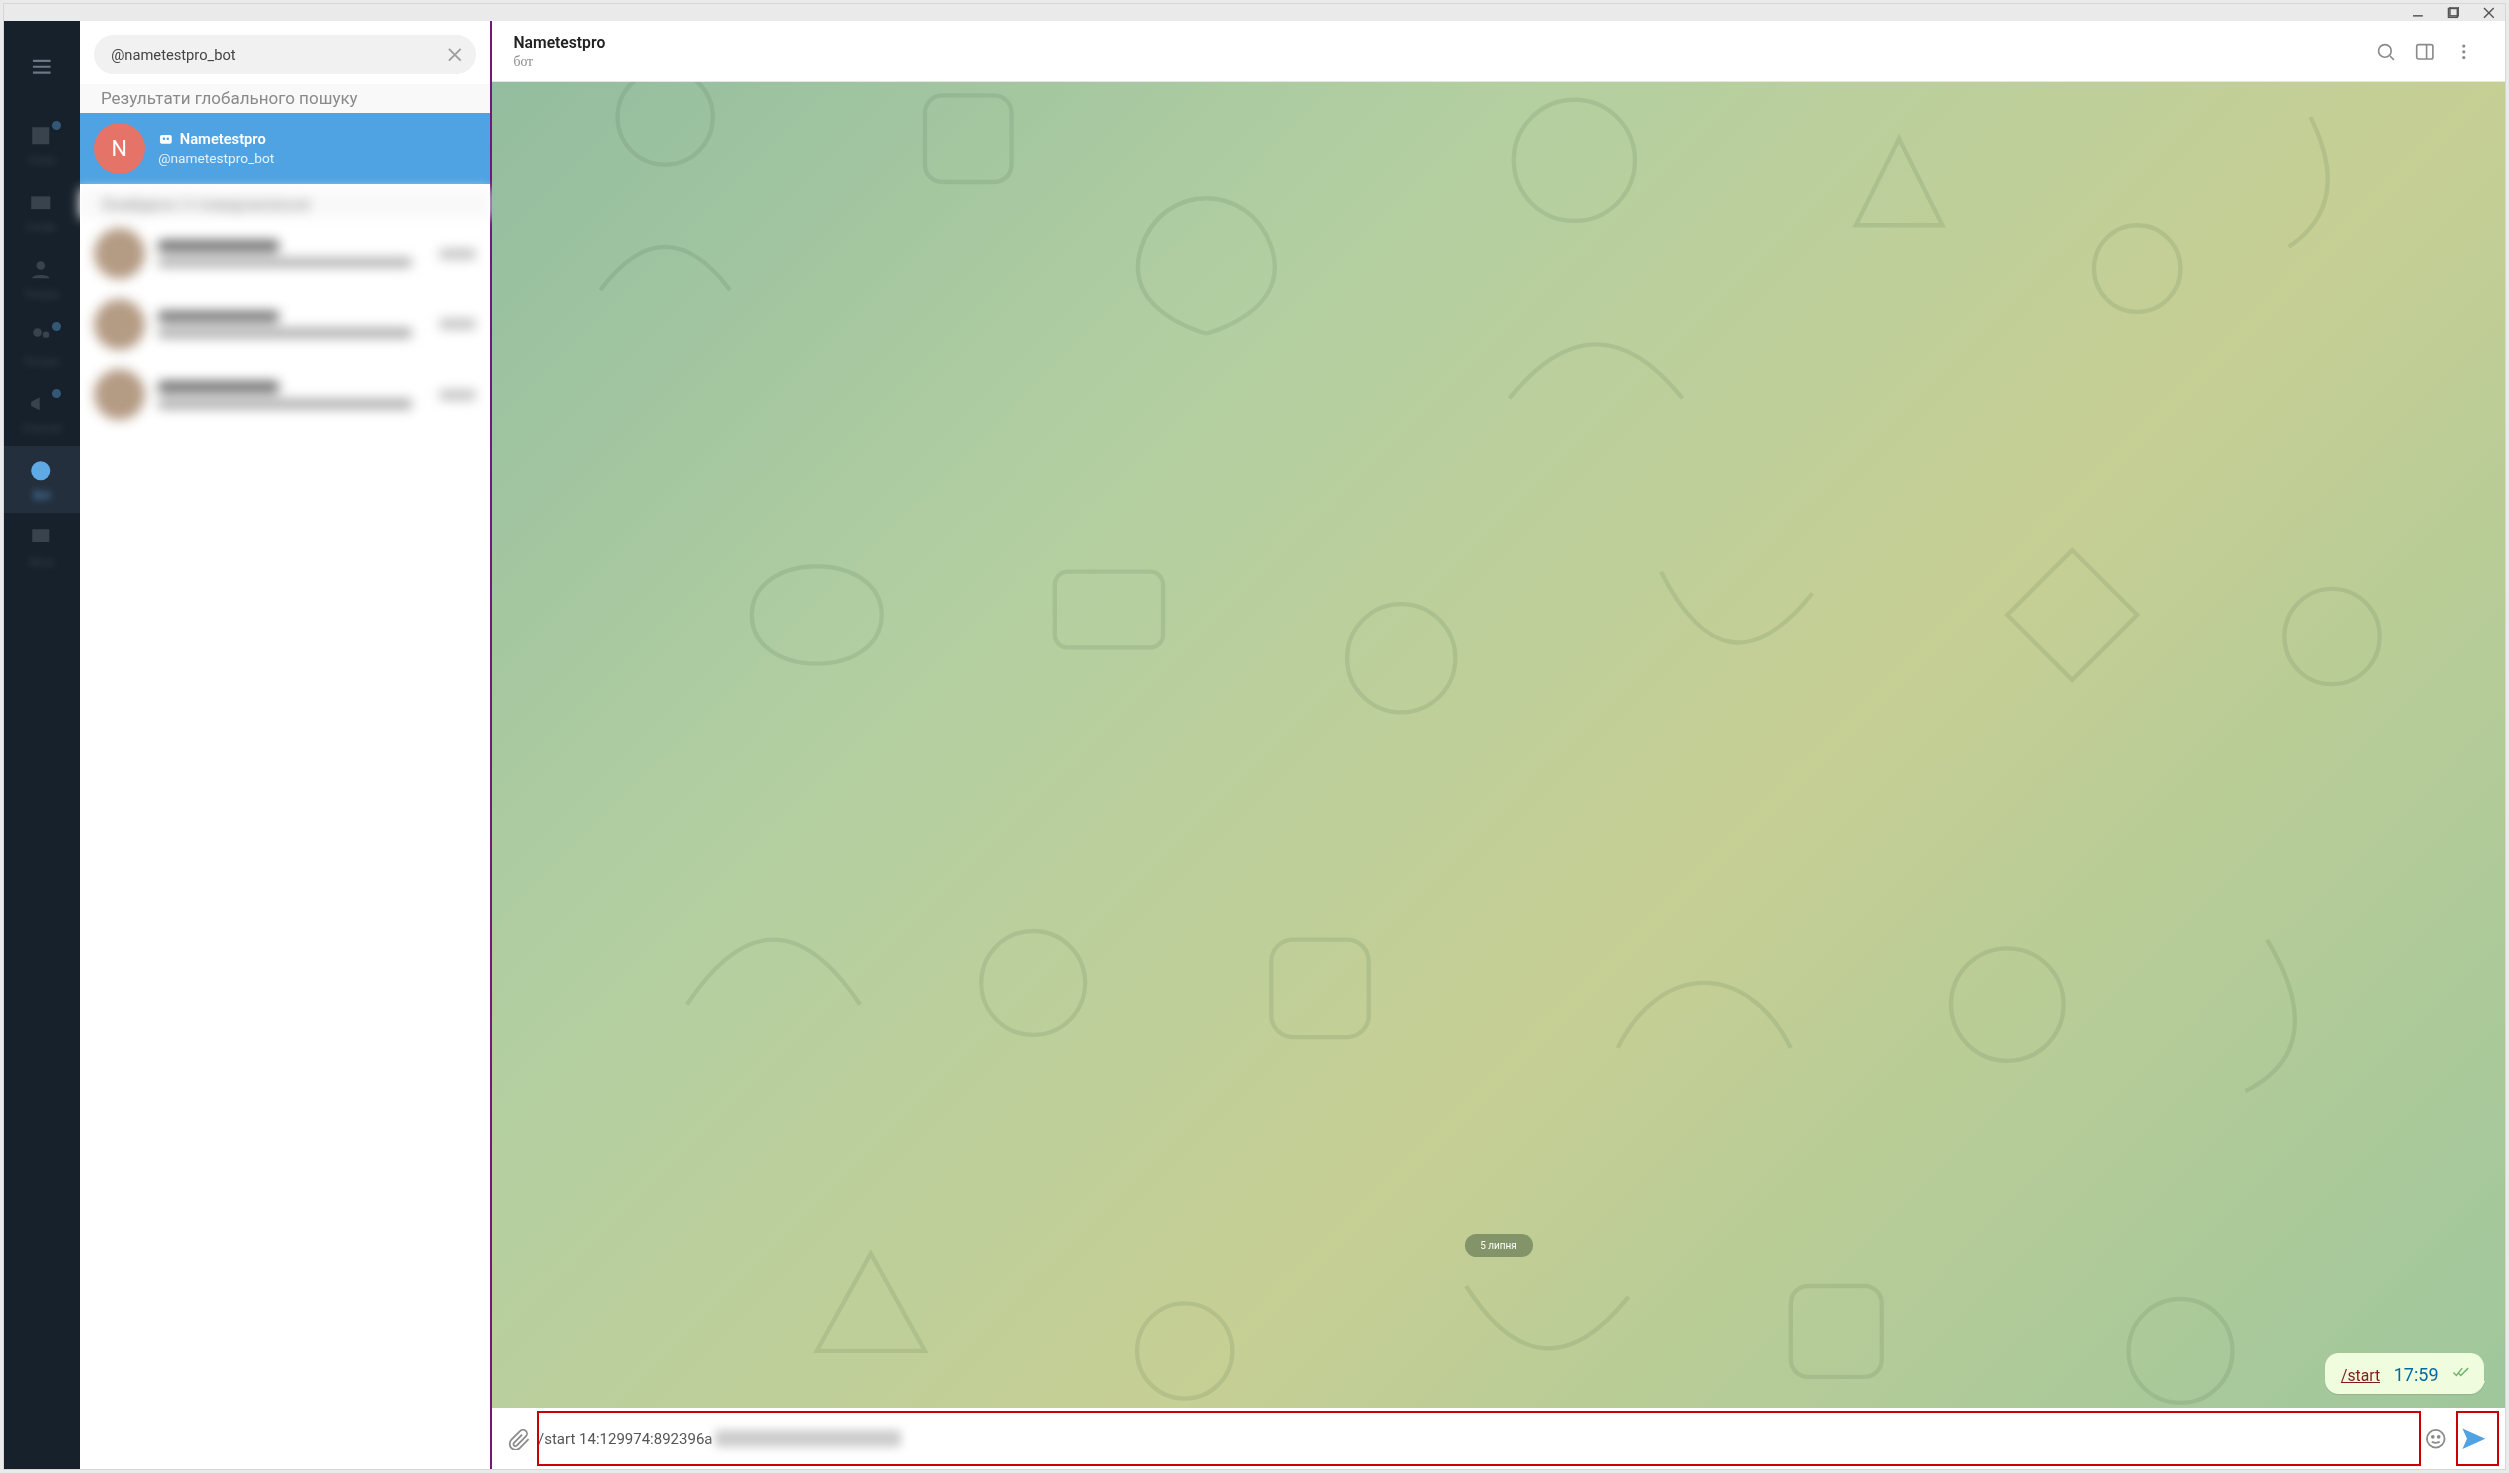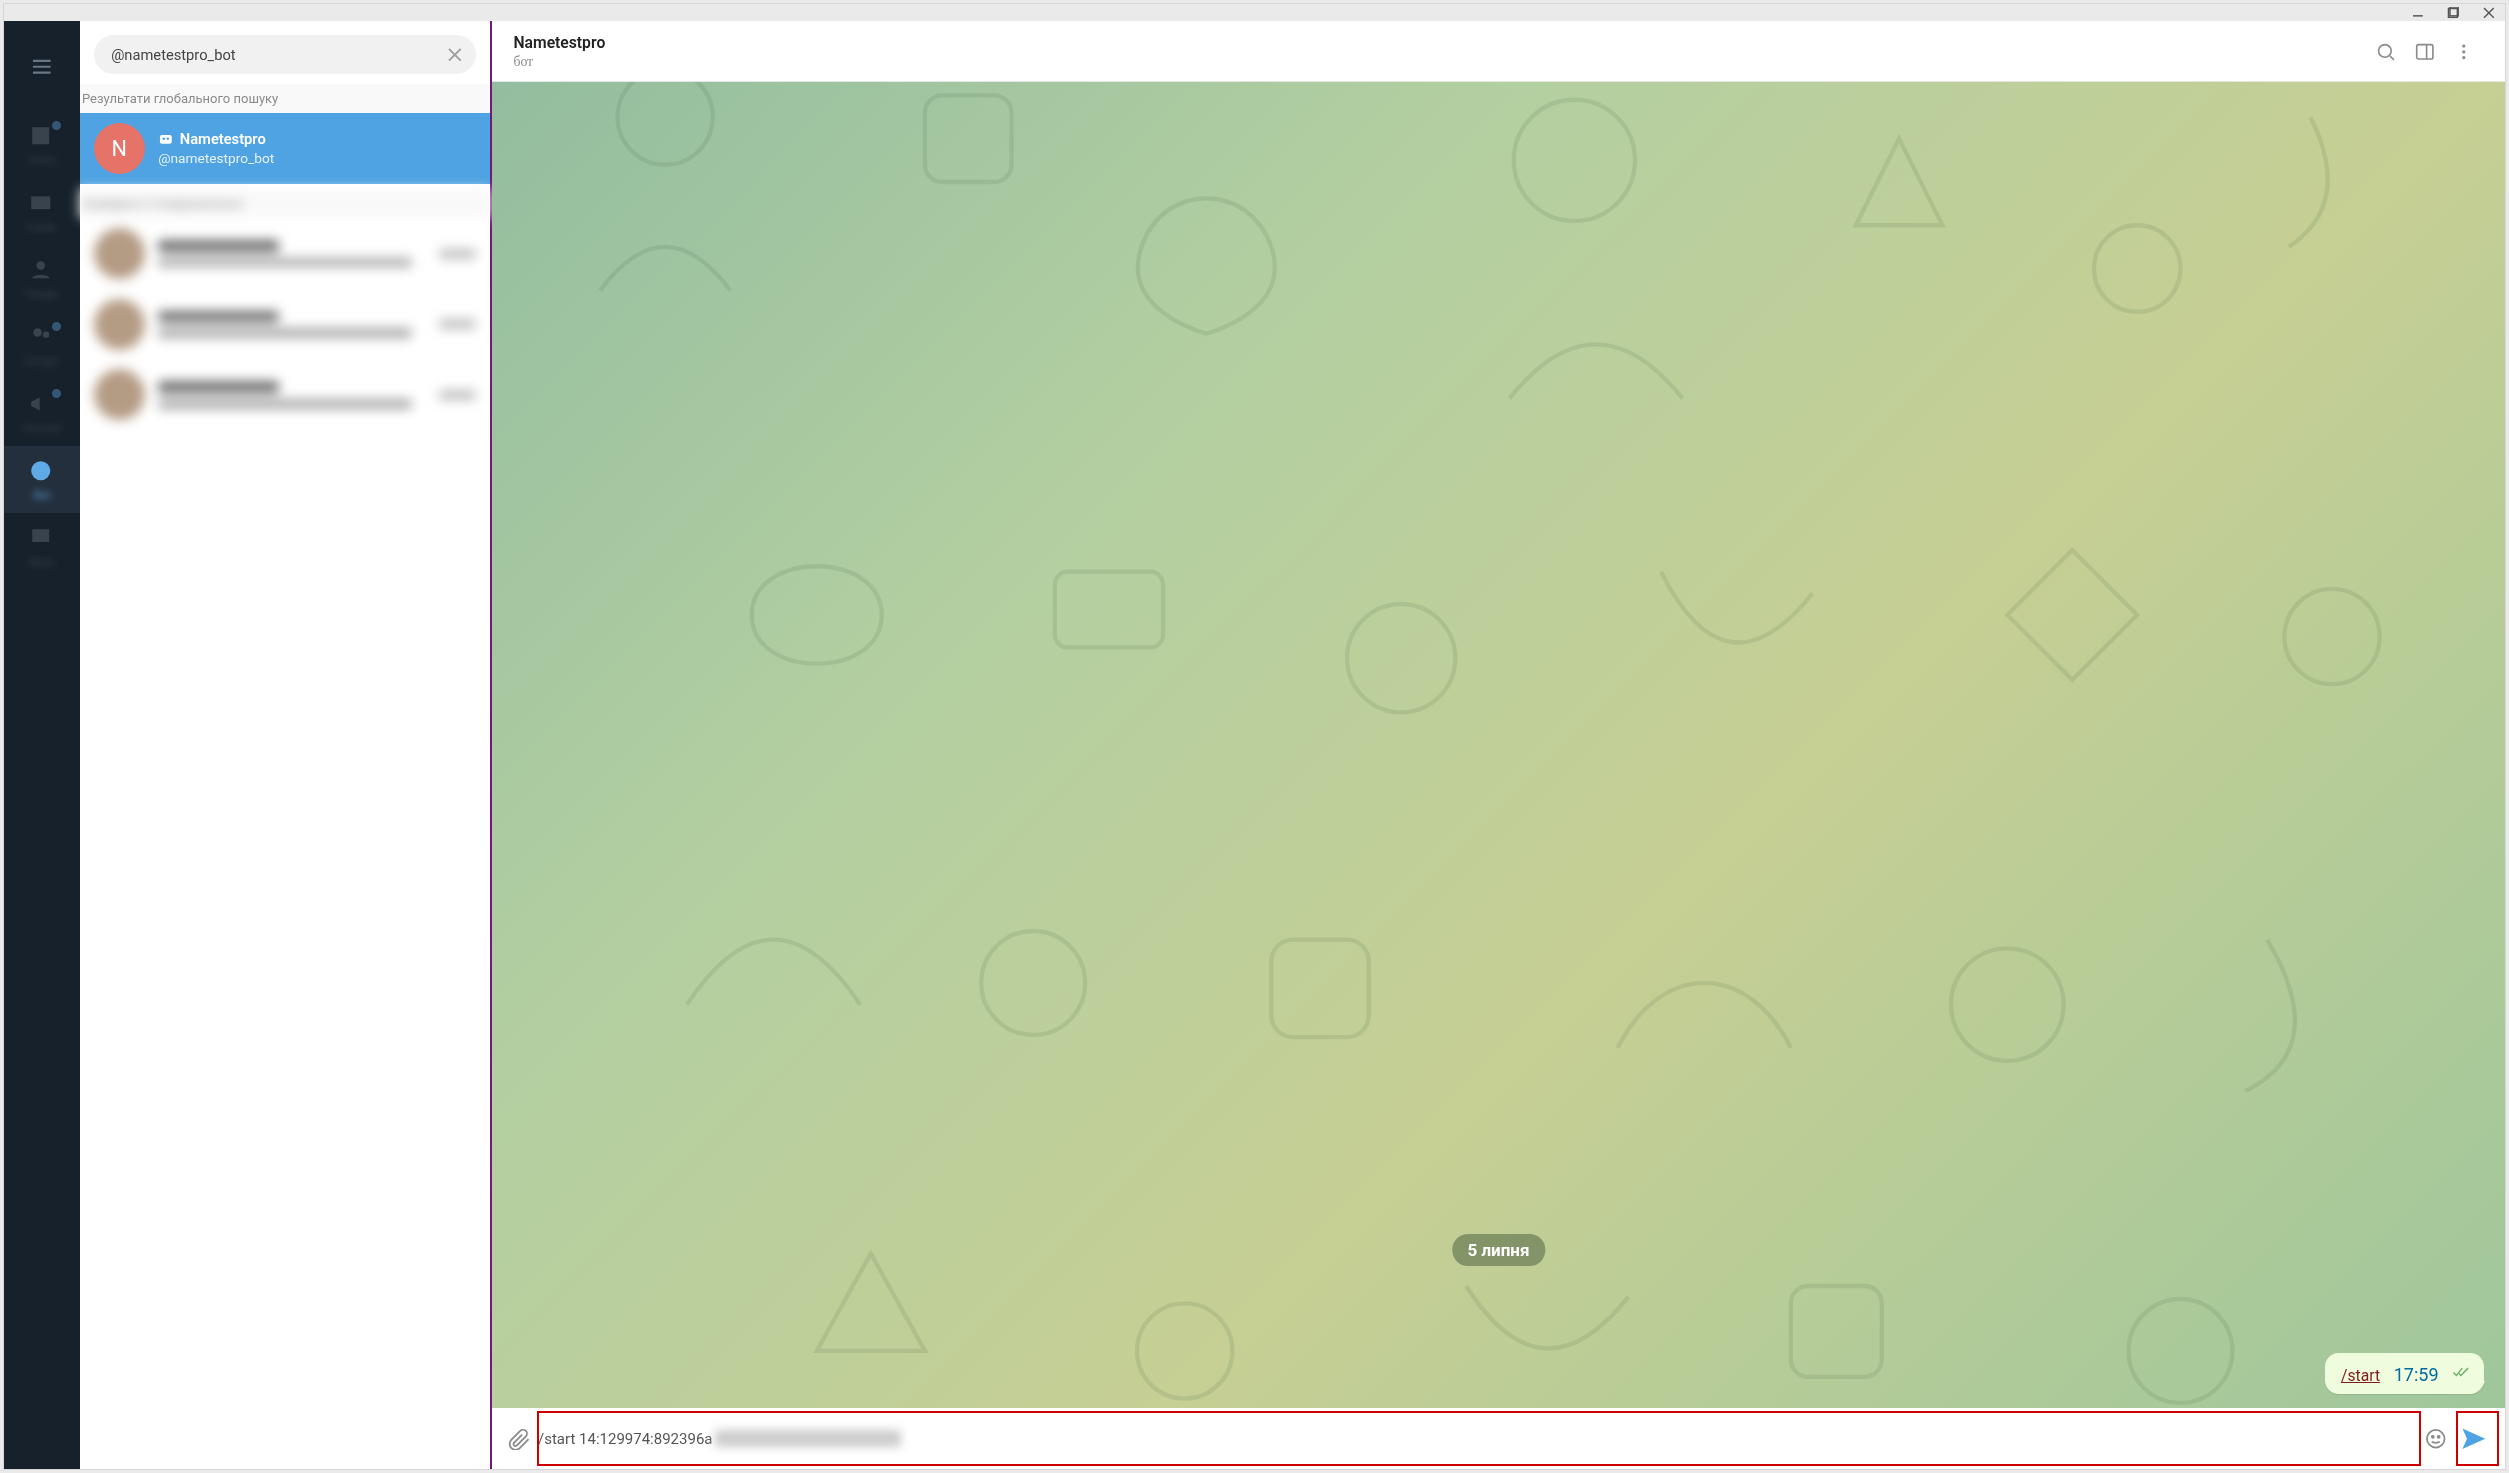--- a/index.html
+++ b/index.html
@@ -56,21 +56,21 @@
   }
   .search input{
     flex:1; border:none; background:transparent; font-size:14.7px; color:#444; outline:none;
   }
   .search .clear{ width:19.6px;height:19.6px; color:#9e9e9e;}
   .search .clear svg{width:19.6px;height:19.6px;stroke:#9e9e9e;stroke-width:2;fill:none;}
   .search input::placeholder{color:#9e9e9e;}
 
   .section-header{
     background:#f9f9f9; height:29px; display:flex; align-items:center;
-    padding:0 2px; font-size:13px; color:#8a8a8a;text-align:center;
+    padding:0 21px; font-size:17px; color:#8a8a8a;text-align:center;
   }
 
   .result{
     display:flex; align-items:center; gap:13.7px; padding:9.8px 13.7px; cursor:pointer;
   }
   .result.active{ background:#4fa3e2; color:#fff;}
   .result .avatar{
     width:51px;height:51px;border-radius:50%; display:flex;align-items:center;justify-content:center;
     font-size:21.6px; color:#fff; background:#e57368;
     flex:0 0 51px;
@@ -120,21 +120,21 @@
       radial-gradient(circle 2px, rgba(0,0,0,.04) 1px, transparent 1px);
     background-size: 39px 39px; opacity:.0;
   }
   .doodle{ position:absolute; inset:0; opacity:.12; }
   .doodle svg{ width:100%; height:100%; }
 
   .date-pill{
     position:absolute; left:50%; transform:translateX(-50%);
     top:calc(100% - 174px);
     background:rgba(80,100,70,.55); color:#fff; border-radius:15.7px; padding:5.9px 15.7px;
-    font-size:17px; font-weight:700;
+    font-size:10px; font-weight:400;
   }
   .bubble-out{
     position:absolute; right:21.6px; bottom:13.7px;
     background:#effdde; border-radius:13.7px; padding:9.8px 13.7px 9.8px 15.7px;
     display:flex; align-items:flex-end; gap:13.7px;
     box-shadow:0 1px 1px rgba(0,0,0,.1);
   }
   .bubble-out .text{ color:#7f1d1d; font-size:15.7px;text-decoration:underline;}
   .bubble-out .time{ color:#0369a1; font-size:18px;}
   .bubble-out .ticks svg{width:17.6px;height:17.6px;stroke:#6fb36b;stroke-width:2;fill:none;}

